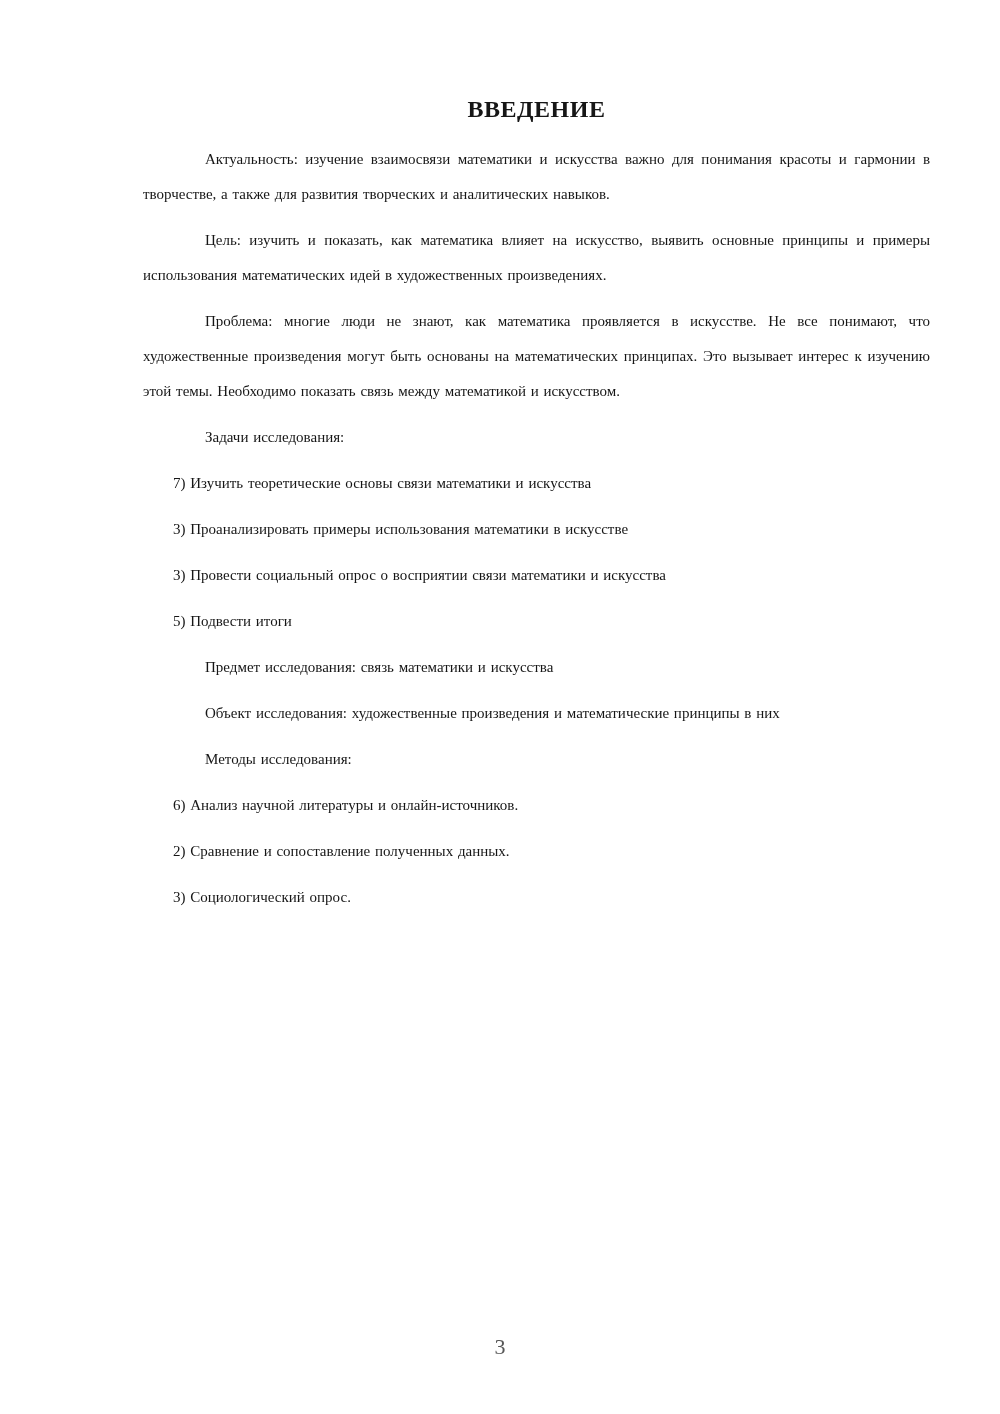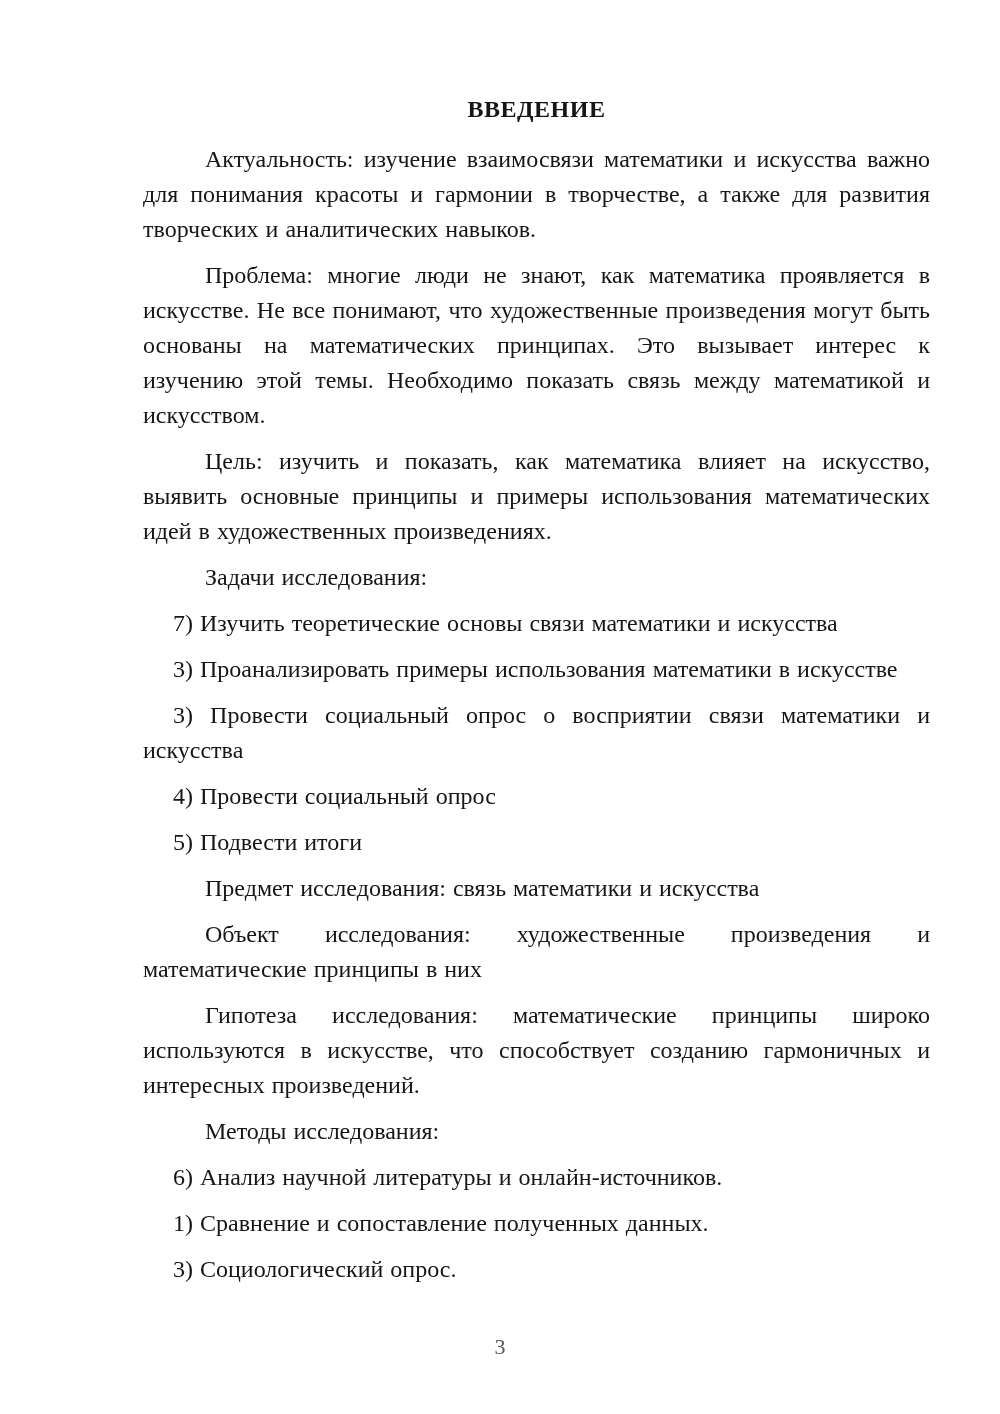--- a/index.html
+++ b/index.html
@@ -26,21 +26,21 @@
   .doc-title {
     margin: 0 0 15px 0;
     font-size: 24px;
     line-height: 35px;
     font-weight: bold;
     text-align: center;
     letter-spacing: 0.5px;
   }
   .para {
     margin: 0 0 11px 0;
-    font-size: 24px;
+    font-size: 15px;
     line-height: 35px;
     text-align: justify;
     word-spacing: 1px;
   }
   .para.indent {
     text-indent: 62px;
   }
   .para.list {
     text-indent: 30px;
   }
@@ -56,34 +56,32 @@
   }
 </style>
 </head>
 <body>
 
 <div class="page">
   <div class="content">
     <h1 class="doc-title">ВВЕДЕНИЕ</h1>
 
     <p class="para indent">Актуальность: изучение взаимосвязи математики и искусства важно для понимания красоты и гармонии в творчестве, а также для развития творческих и аналитических навыков.</p>
+    <p class="para indent">Цель: изучить и показать, как математика влияет на искусство, выявить основные принципы и примеры использования математических идей в художественных произведениях.</p>
     <p class="para indent">Проблема: многие люди не знают, как математика проявляется в искусстве. Не все понимают, что художественные произведения могут быть основаны на математических принципах. Это вызывает интерес к изучению этой темы. Необходимо показать связь между математикой и искусством.</p>
-    <p class="para indent">Цель: изучить и показать, как математика влияет на искусство, выявить основные принципы и примеры использования математических идей в художественных произведениях.</p>
     <p class="para indent">Задачи исследования:</p>
 
     <p class="para list">7) Изучить теоретические основы связи математики и искусства</p>
     <p class="para list">3) Проанализировать примеры использования математики в искусстве</p>
     <p class="para list">3) Провести социальный опрос о восприятии связи математики и искусства</p>
-    <p class="para list">4) Провести социальный опрос</p>
     <p class="para list">5) Подвести итоги</p>
 
     <p class="para indent">Предмет исследования: связь математики и искусства</p>
     <p class="para indent">Объект исследования: художественные произведения и математические принципы в них</p>
-    <p class="para indent">Гипотеза исследования: математические принципы широко используются в искусстве, что способствует созданию гармоничных и интересных произведений.</p>
     <p class="para indent">Методы исследования:</p>
 
     <p class="para list">6) Анализ научной литературы и онлайн-источников.</p>
-    <p class="para list">1) Сравнение и сопоставление полученных данных.</p>
+    <p class="para list">2) Сравнение и сопоставление полученных данных.</p>
     <p class="para list">3) Социологический опрос.</p>
   </div>
 
   <div class="page-number">3</div>
 </div>
 
 </body></html>

